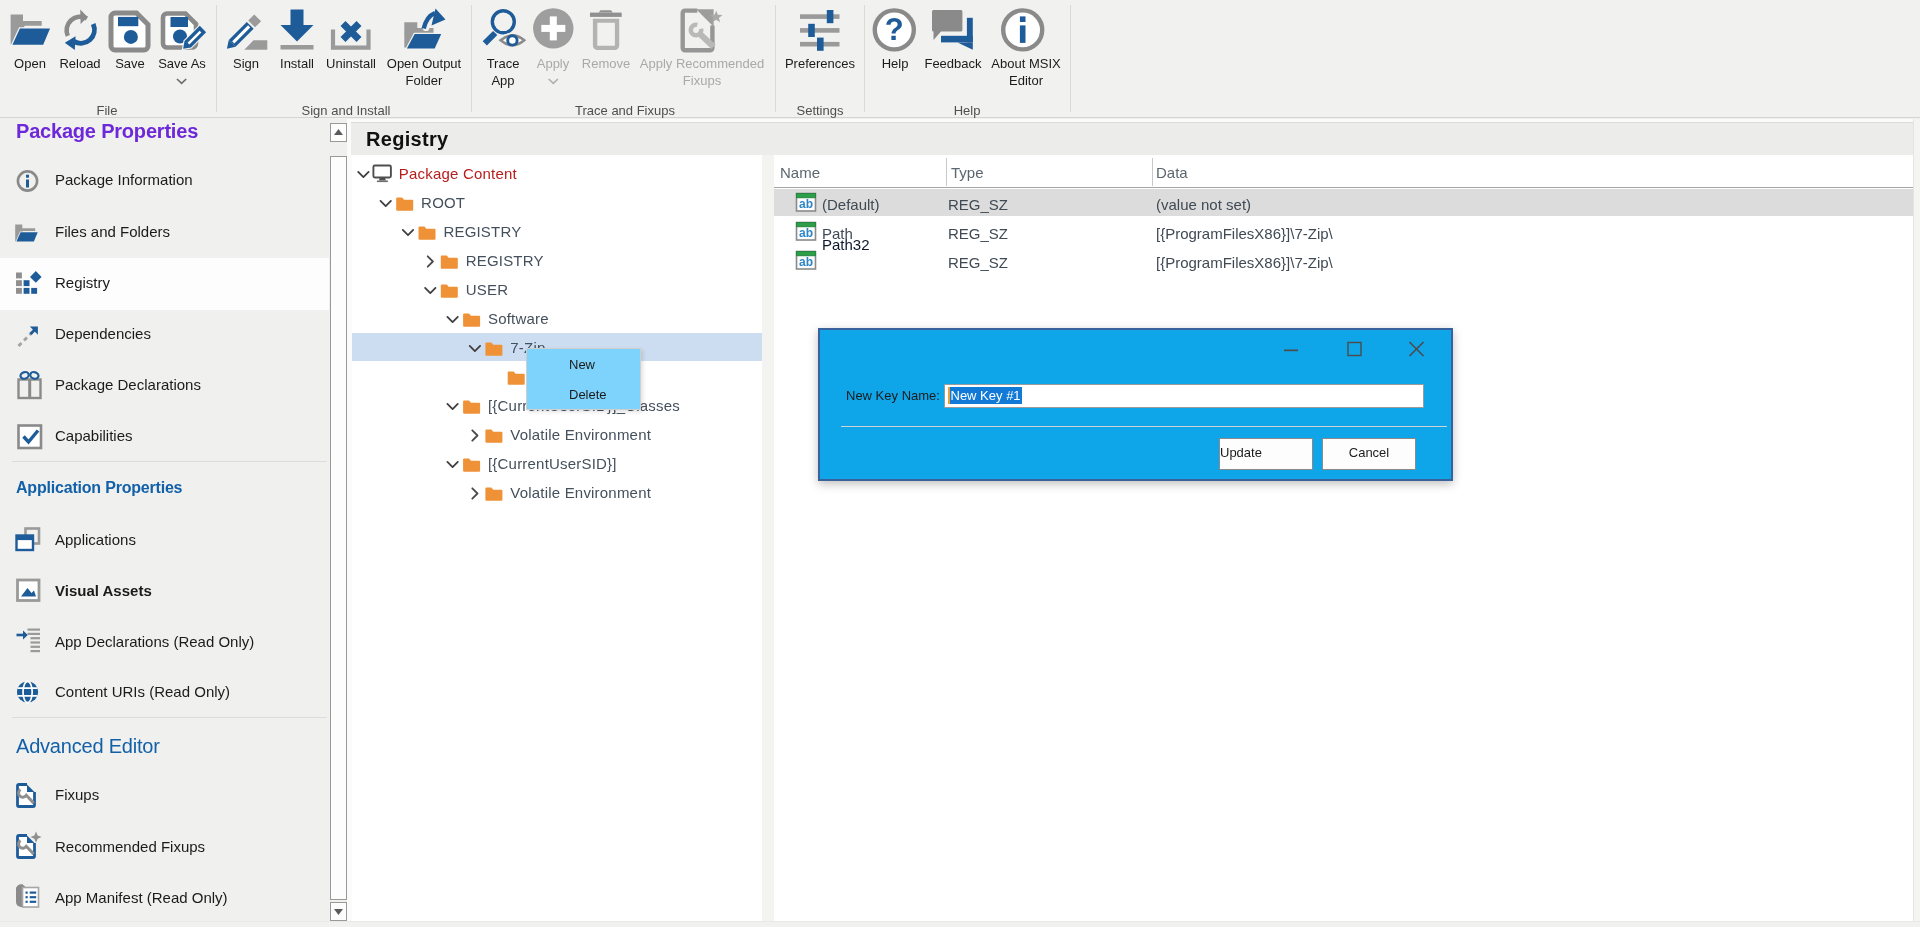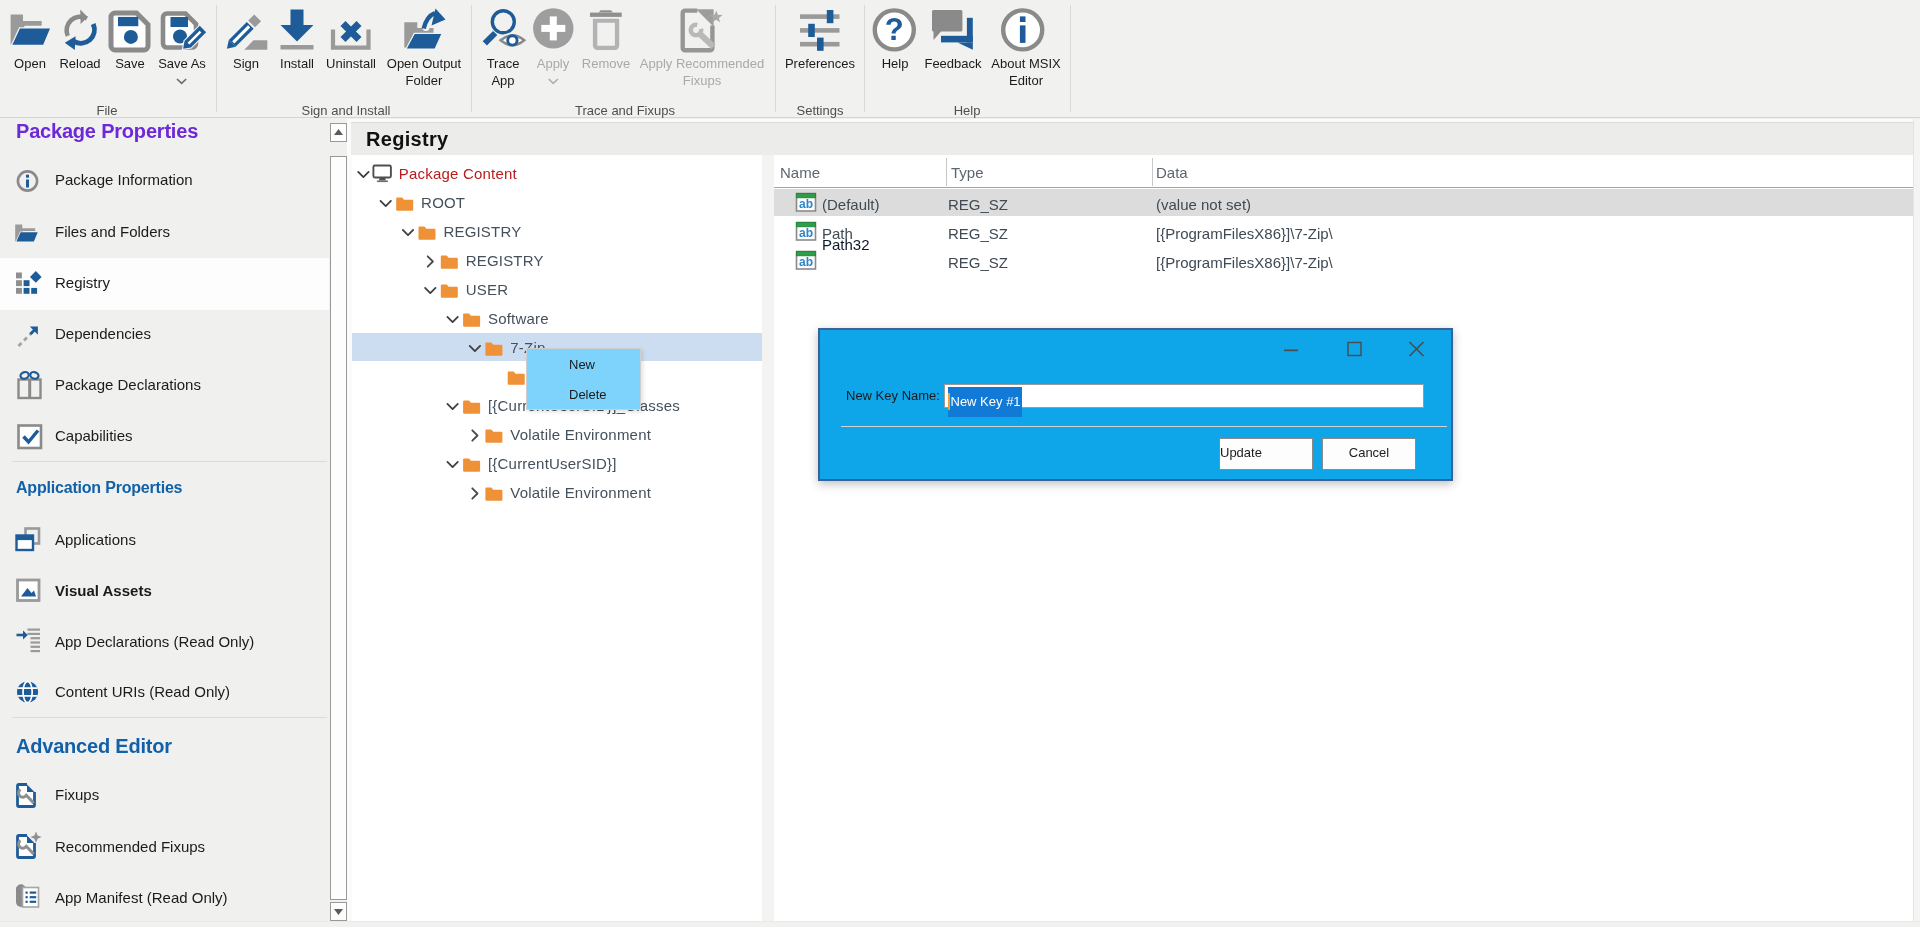--- a/index.html
+++ b/index.html
@@ -152,21 +152,21 @@
   <div class="cap" style="left:760px;top:103px;width:120px;">Settings</div>
   <div class="cap" style="left:907px;top:103px;width:120px;">Help</div>
 </div>
 
 <div class="abs" id="sidebar" style="left:0;top:119px;width:329px;height:808px;background:#f0f0ef;"></div>
 <div class="abs" id="sb-sel" style="left:0;top:258px;width:329px;height:52px;background:#fdfdfd;"></div>
 <div class="abs" style="left:12px;top:461px;width:315px;height:1px;background:#dcdcdc;"></div>
 <div class="abs" style="left:12px;top:717px;width:315px;height:1px;background:#dcdcdc;"></div>
 <div class="abs" style="left:16px;top:120px;width:300px;height:22px;font-size:20px;font-weight:bold;color:#6d28d9;letter-spacing:-0.2px;">Package Properties</div>
 <div class="abs" style="left:16px;top:479px;width:300px;height:22px;font-size:16px;font-weight:bold;color:#1160a8;letter-spacing:-0.2px;">Application Properties</div>
-<div class="abs" style="left:16px;top:735px;width:300px;height:22px;font-size:20px;font-weight:bold;color:#1160a8;letter-spacing:-0.2px;">Advanced Editor</div>
+<div class="abs" style="left:16px;top:735px;width:300px;height:22px;font-size:20px;font-weight:normal;color:#1160a8;letter-spacing:-0.2px;">Advanced Editor</div>
 <svg id="sbicons" width="329" height="927" viewBox="0 0 329 927" style="left:0;top:0;">
     <g>
  <circle cx="27.5" cy="181" r="9.6" fill="none" stroke="#8a8a8a" stroke-width="2.6"></circle>
  <rect x="26" y="174.7" width="3" height="3" fill="#1e5c99"></rect>
  <rect x="26" y="179.5" width="3" height="8" fill="#1e5c99"></rect>
 </g>
     <g>
  <path d="M 15.2 224.6 H 22.3 V 228.2 H 35.2 V 231 H 23.2 L 16.2 241.5 H 15.2 Z" fill="#9a9a9a"></path>
  <path d="M 20.6 232.3 H 37.7 L 33.9 241.6 H 16.4 Z" fill="#1e5c99" stroke="#f0f0ef" stroke-width="1.6"></path>
  <path d="M 20.6 232.3 H 37.7 L 33.9 241.6 H 16.4 Z" fill="#1e5c99"></path>
@@ -360,21 +360,21 @@
 
 <div class="abs" id="dialog" style="left:818px;top:328px;width:635px;height:153px;background:#0ea5e9;border:2px solid #39629c;box-shadow:0 3px 9px rgba(0,0,0,0.25);">
 
   <svg style="left:440px;top:10px;" width="170" height="22">
     <rect x="24" y="9.5" width="14" height="1.7" fill="#4c4c4c"></rect>
     <rect x="88" y="2.5" width="13" height="13" fill="none" stroke="#4c4c4c" stroke-width="1.4"></rect>
     <path d="M 149.5 2 L 163.5 16 M 163.5 2 L 149.5 16" stroke="#4c4c4c" stroke-width="1.6" fill="none"></path>
   </svg>
   <div style="position:absolute;left:26px;top:58px;font-size:13px;color:#1b1b1b;">New Key Name:</div>
   <div style="position:absolute;left:124px;top:54px;width:480px;height:24px;background:#fff;border:1px solid #9b9b9b;">
-    <div style="position:absolute;left:3px;top:1.5px;height:30px;background:#107ad6;display:flex;align-items:center;">
+    <div style="position:absolute;left:3px;top:1.5px;height:17px;background:#107ad6;display:flex;align-items:center;">
       <div style="width:1.5px;height:17px;background:#e8a33d;"></div>
       <span style="font-size:13px;color:#fff;padding:0 1px 0 1px;">New Key #1</span>
     </div>
   </div>
   <div style="position:absolute;left:21px;top:96px;width:606px;height:1px;background:#d2d2d2;"></div>
   <div style="position:absolute;left:399px;top:108px;width:94px;height:32px;background:#fdfdfd;border:1px solid #8a8a8a;line-height:28px;font-size:13px;color:#1b1b1b;">Update</div>
   <div style="position:absolute;left:502px;top:108px;width:94px;height:32px;background:#fdfdfd;border:1px solid #8a8a8a;text-align:center;line-height:28px;font-size:13px;color:#1b1b1b;">Cancel</div>
 </div>
 
 </body></html>

